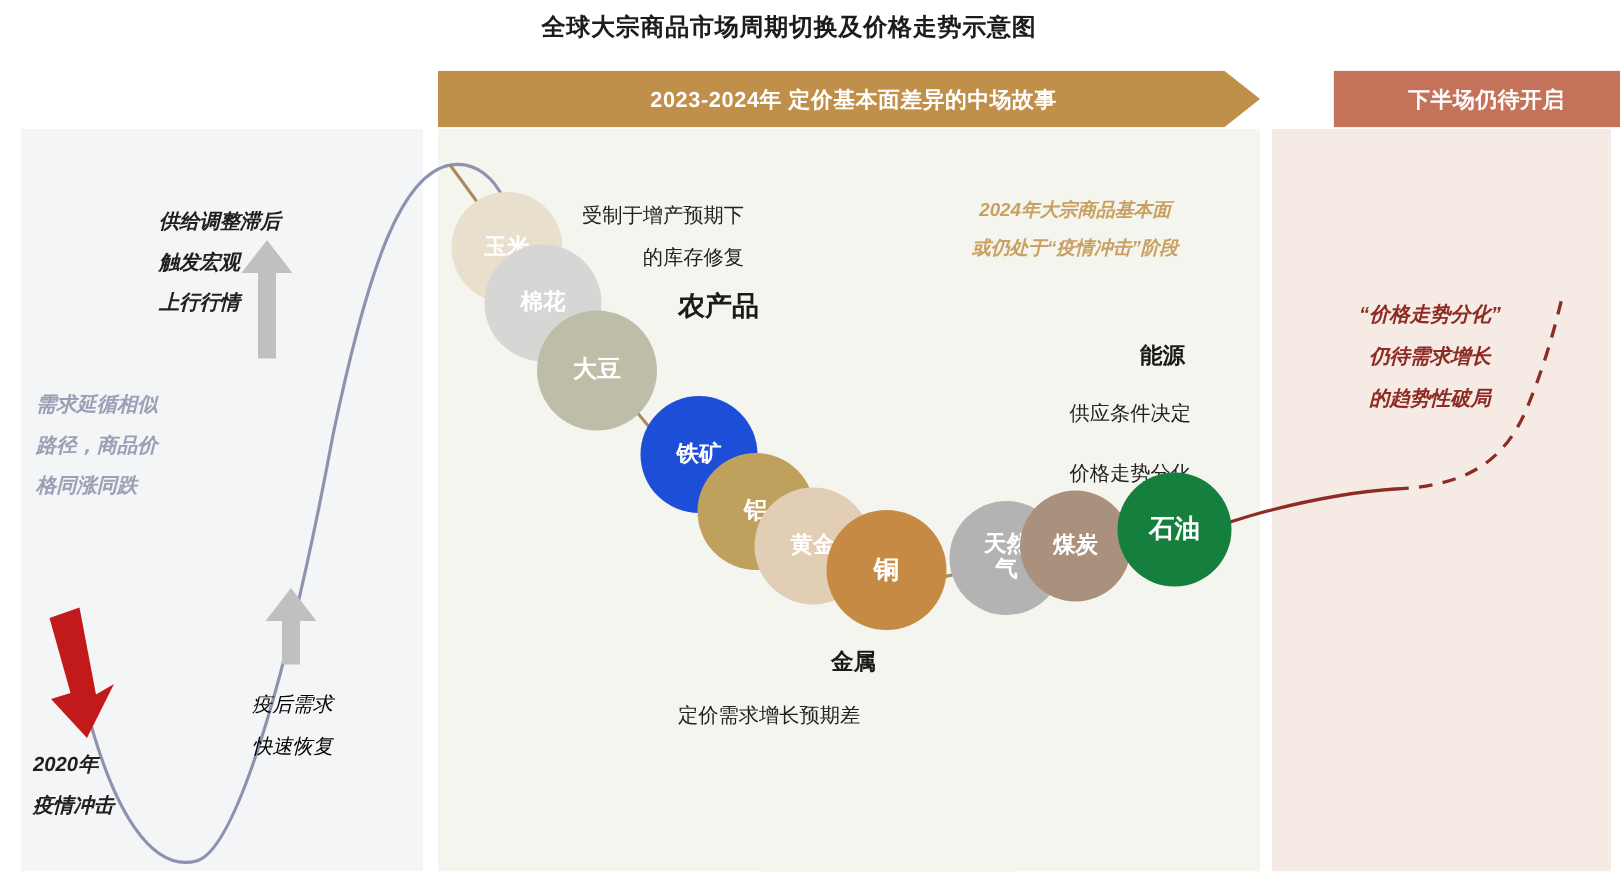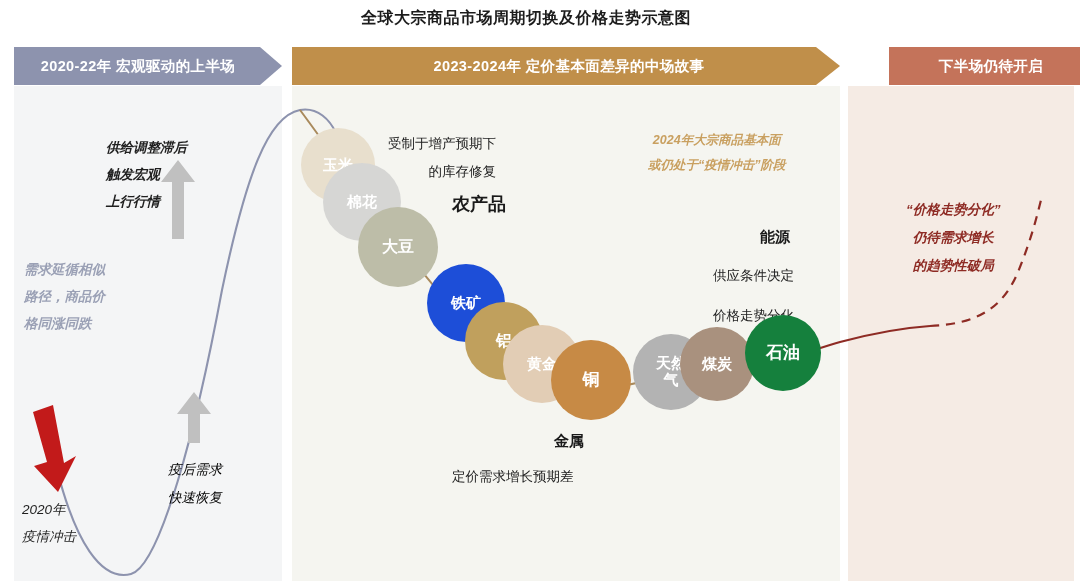--- a/index.html
+++ b/index.html
@@ -53,21 +53,21 @@
   }
 
   
   .anno { position: absolute; white-space: pre-line; }
 
   #anno-supply   { left: 106px; top: 134px; font-size: 13.5px; color: #1f1f1f;
                    font-style: italic; font-weight: bold; line-height: 27px; }
   #anno-demand   { left: 24px;  top: 256px; font-size: 13.5px; color: #9aa0b5;
                    font-style: italic; font-weight: bold; line-height: 27px; }
   #anno-2020     { left: 22px;  top: 496px; font-size: 13.5px; color: #1f1f1f;
-                   font-style: italic; font-weight: normal; line-height: 27px; }
+                   font-style: italic; font-weight: bold; line-height: 27px; }
   #anno-postcov  { left: 168px; top: 456px; font-size: 13.5px; color: #000000;
                    font-style: italic; font-weight: normal; line-height: 28px; }
 
   #anno-agri-note { left: 388px; top: 130px; font-size: 13.5px; color: #222;
                     line-height: 28px; text-align: right; }
   #anno-agri-title{ left: 452px; top: 192px; font-size: 18px; font-weight: bold; color: #1a1a1a; }
 
   #anno-2024gold  { left: 648px; top: 128px; font-size: 12.5px; color: #c9a060;
                     font-style: italic; font-weight: bold; line-height: 25px; text-align: center; }
 
@@ -93,21 +93,20 @@
 <body>
 
 <div id="stage">
 
   <div class="panel" id="panel-left" style="background: rgb(244, 245, 246);"></div>
   <div class="panel" id="panel-mid" style="background: rgb(245, 245, 240);"></div>
   <div class="panel" id="panel-right" style="background: rgb(245, 235, 228);"></div>
 
   <div class="title">全球大宗商品市场周期切换及价格走势示意图</div>
 
-  <div class="banner" id="banner-left" style="background: rgb(141, 147, 174);">2020-22年  宏观驱动的上半场</div>
   <div class="banner" id="banner-mid" style="background: rgb(192, 143, 74);">2023-2024年  定价基本面差异的中场故事</div>
   <div class="banner" id="banner-right" style="background: rgb(196, 115, 90); margin-left: 41px;">下半场仍待开启</div>
 
   <svg class="under" viewBox="0 0 1080 581">
 
     <path fill="none" stroke="#8d93ae" stroke-width="2.1" d="M 46 419 C 72 560, 108 580, 131 574 C 160 566, 196 430, 222 290
              C 246 175, 268 116, 300 110 C 318 107, 330 120, 336 133"></path>
 
     <path fill="none" stroke="#a98a5c" stroke-width="2" d="M 300 110 C 330 150, 372 212, 404 250
              C 440 292, 470 336, 520 368

